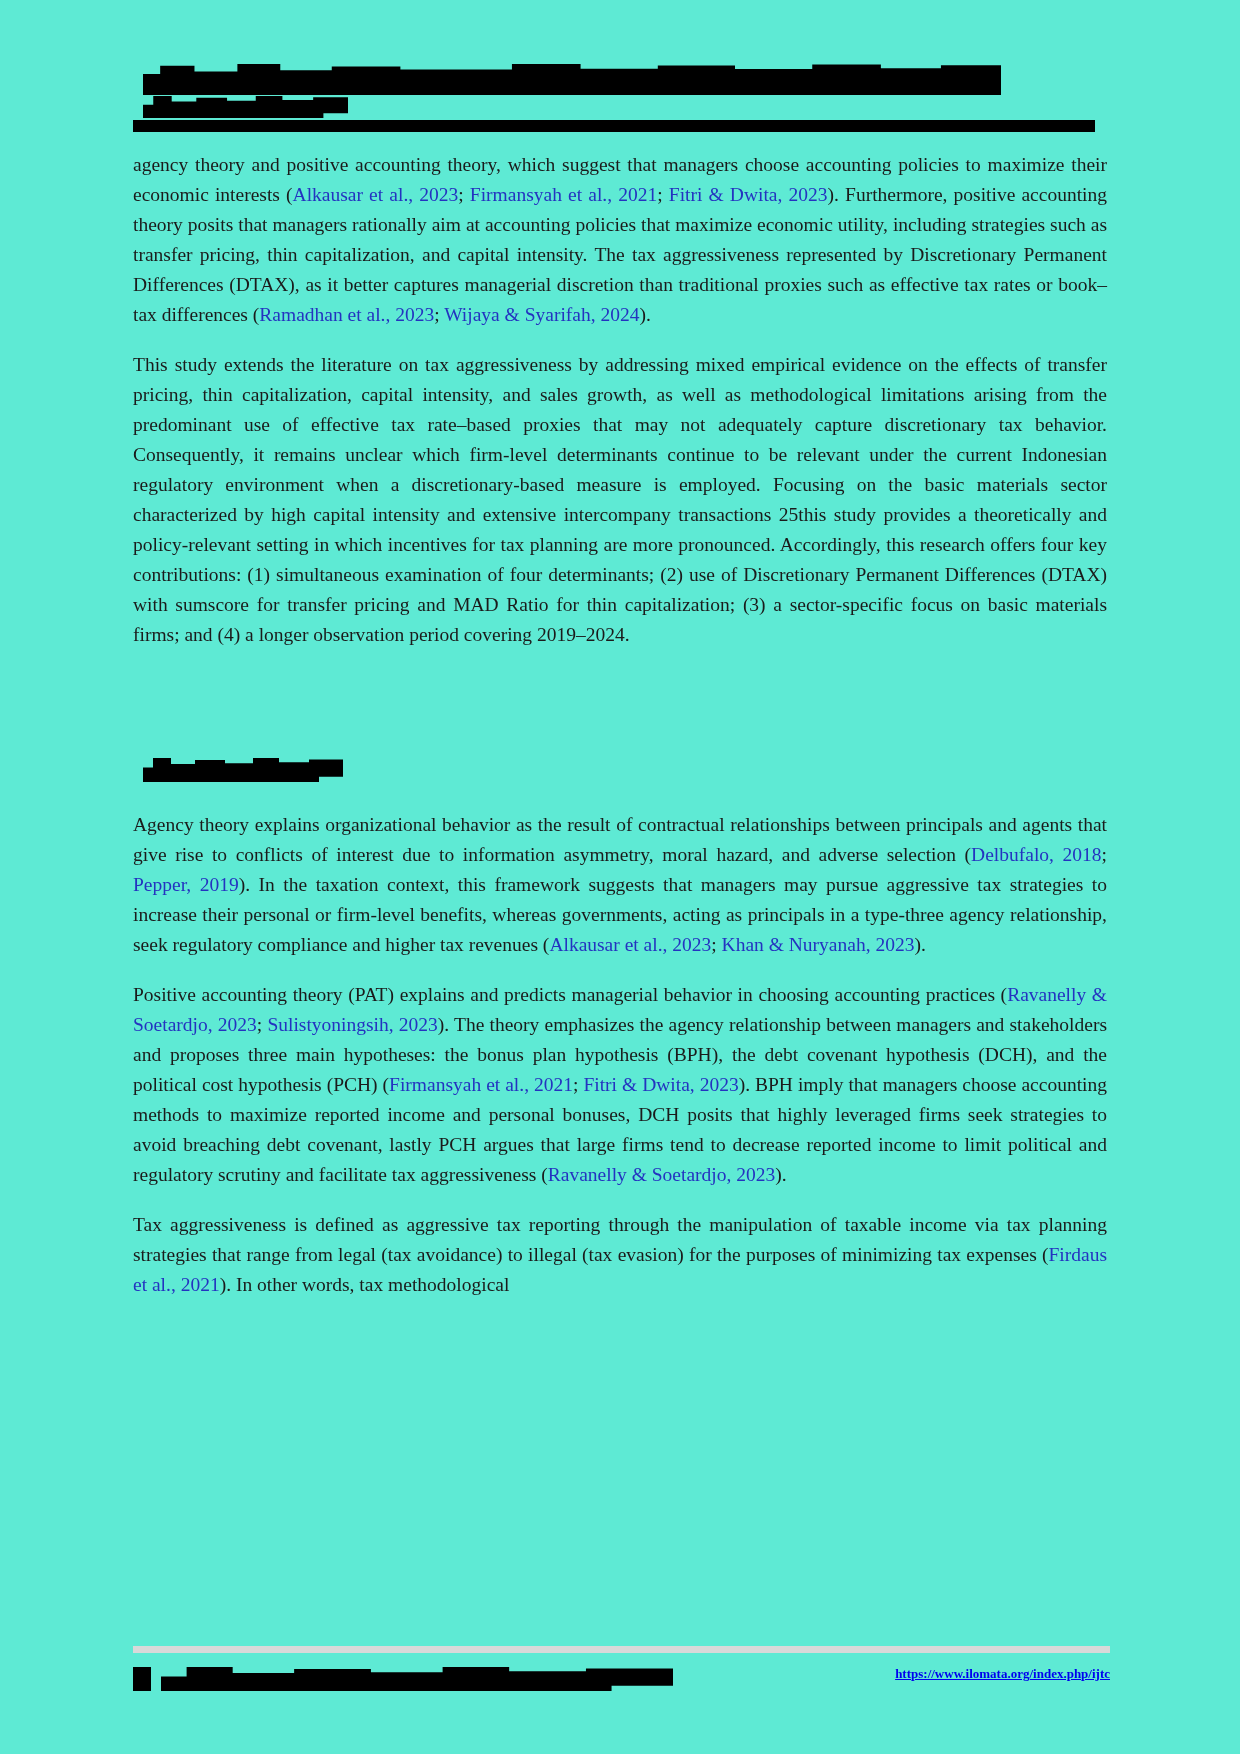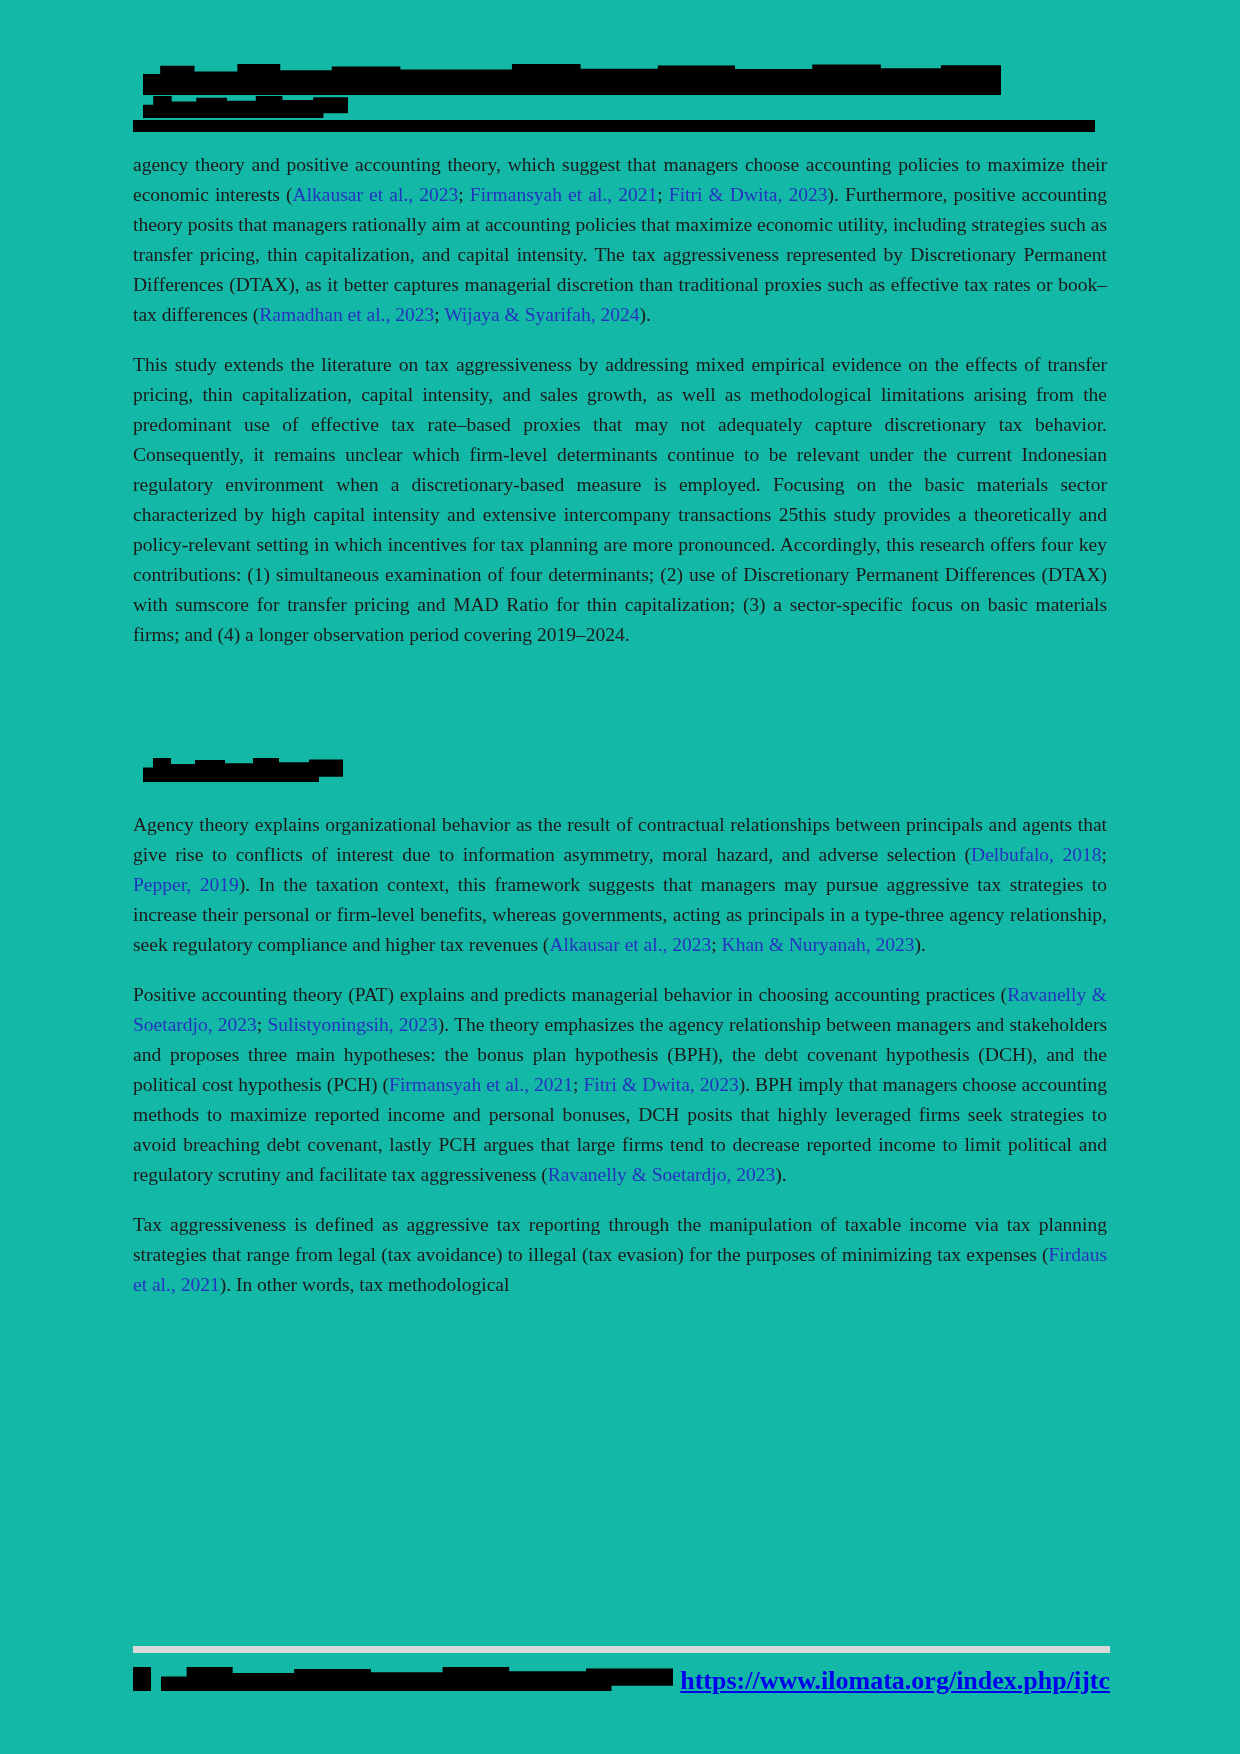--- a/index.html
+++ b/index.html
@@ -1,19 +1,19 @@
 <!DOCTYPE html>
 <html><head>
 <meta charset="utf-8">
 <style>
   html,body{margin:0;padding:0;background:#ffffff;}
   .page{
     position:relative;
     width:1240px;height:1754px;
-    background:#14b8a6;
+    background:#5eead4;
     font-family:"Liberation Serif", serif;
     color:#1b1b1b;
     overflow:hidden;
   }
   .content{position:absolute;left:133px;top:64px;width:974px;}
   
   .redact{background:#000;}
   .jag-top{
     clip-path:polygon(0 32%,2% 32%,2% 6%,6% 6%,6% 24%,11% 24%,11% 0,16% 0,16% 20%,22% 20%,
       22% 8%,30% 8%,30% 18%,43% 18%,43% 0,51% 0,51% 15%,60% 15%,60% 5%,69% 5%,69% 16%,
@@ -40,21 +40,21 @@
     position:absolute;left:133px;top:1646px;
     width:977px;height:7px;background:#d9d9d9;
   }
   .footer-row{
     position:absolute;left:133px;top:1666px;width:977px;height:28px;
   }
   .footer-redact-a{position:absolute;left:0;top:1px;width:18px;height:24px;}
   .footer-redact-b{position:absolute;left:28px;top:1px;width:512px;height:24px;}
   .footer-url{
     position:absolute;right:0;top:0;
-    font-size:26px;font-weight:bold;
+    font-size:13px;font-weight:bold;
     color:#0000ee;text-decoration:underline;
     font-family:"Liberation Serif", serif;
   }
 </style>
 </head>
 <body>
 
 <div class="page">
 
   <div class="content">

